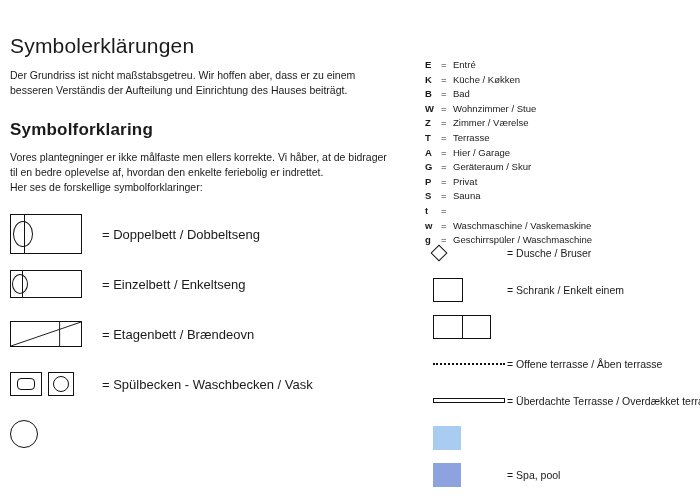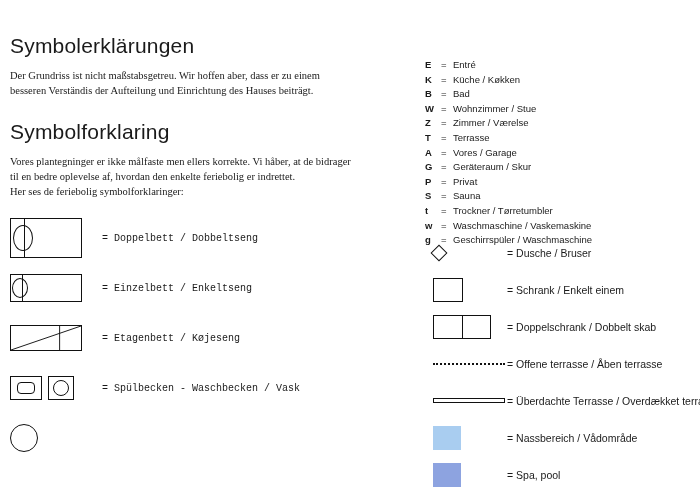--- a/index.html
+++ b/index.html
@@ -28,57 +28,55 @@
     top: 0;
     width: 405px;
   }
   h1.title-de {
     font-size: 21px;
     font-weight: normal;
     margin: 8px 0 0 0;
     letter-spacing: 0.2px;
   }
   h1.title-dk {
-    font-size: 21px;
-    font-weight: normal;
+    font-size: 17px;
+    font-weight: bold;
     margin: 0;
     letter-spacing: 0.2px;
   }
   .intro {
     font-size: 10.5px;
     line-height: 15px;
     margin-top: 10px;
   }
   .intro p {
     margin: 0;
-    font-family: Liberation Serif, serif;
   }
   .spacer-de { height: 22px; }
 
   
   .legend-rows {
     margin-top: 14px;
   }
   .legend-row {
     display: flex;
     align-items: center;
     height: 50px;
   }
   .legend-icon {
     width: 78px;
     flex: 0 0 78px;
     display: flex;
     align-items: center;
     justify-content: flex-start;
   }
   .legend-label {
-    font-size: 10px;
+    font-size: 13px;
     margin-left: 14px;
     white-space: nowrap;
-    font-family: Liberation Mono, monospace;
   }
 
   
   .bed-double {
     width: 72px;
     height: 40px;
     border: 1px solid #111;
     position: relative;
     box-sizing: border-box;
   }
@@ -298,21 +296,21 @@
       <p>besseren Verständis der Aufteilung und Einrichtung des Hauses beiträgt.</p>
     </div>
 
     <div class="spacer-de"></div>
 
     <h1 class="title-dk">Symbolforklaring</h1>
 
     <div class="intro">
       <p>Vores plantegninger er ikke målfaste men ellers korrekte. Vi håber, at de bidrager</p>
       <p>til en bedre oplevelse af, hvordan den enkelte feriebolig er indrettet.</p>
-      <p>Her ses de feriebolig symbolforklaringer:</p>
+      <p>Her ses de forskellige symbolforklaringer:</p>
     </div>
 
     <div class="legend-rows">
 
       <div class="legend-row">
         <div class="legend-icon">
           <div class="bed-double"></div>
         </div>
         <div class="legend-label">= Doppelbett / Dobbeltseng</div>
       </div>
@@ -326,21 +324,21 @@
 
       <div class="legend-row">
         <div class="legend-icon">
           <div class="bed-bunk">
             <svg class="diag" viewBox="0 0 72 26" preserveAspectRatio="none">
               <line x1="0" y1="26" x2="72" y2="0" stroke="#111" stroke-width="1"></line>
               <line x1="50" y1="0" x2="50" y2="26" stroke="#111" stroke-width="1"></line>
             </svg>
           </div>
         </div>
-        <div class="legend-label">= Etagenbett / Køjeseng</div>
+        <div class="legend-label">= Etagenbett / Brændeovn</div>
       </div>
 
       <div class="legend-row">
         <div class="legend-icon">
           <div class="sink-group">
             <div class="sink-box"></div>
             <div class="sink-box2"></div>
           </div>
         </div>
         <div class="legend-label">= Spülbecken - Waschbecken / Vask</div>
@@ -383,41 +381,40 @@
         <span class="abbr-text">Zimmer / Værelse</span>
       </div>
       <div class="abbr-row">
         <span class="abbr-key">T</span>
         <span class="abbr-eq">=</span>
         <span class="abbr-text">Terrasse</span>
       </div>
       <div class="abbr-row">
         <span class="abbr-key">A</span>
         <span class="abbr-eq">=</span>
-        <span class="abbr-text">Vores / Garage</span>
+        <span class="abbr-text">Hier / Garage</span>
       </div>
       <div class="abbr-row">
         <span class="abbr-key">G</span>
         <span class="abbr-eq">=</span>
         <span class="abbr-text">Geräteraum / Skur</span>
       </div>
       <div class="abbr-row">
         <span class="abbr-key">P</span>
         <span class="abbr-eq">=</span>
         <span class="abbr-text">Privat</span>
       </div>
       <div class="abbr-row">
         <span class="abbr-key">S</span>
         <span class="abbr-eq">=</span>
         <span class="abbr-text">Sauna</span>
       </div>
       <div class="abbr-row">
         <span class="abbr-key">t</span>
         <span class="abbr-eq">=</span>
-        <span class="abbr-text">Trockner / Tørretumbler</span>
       </div>
       <div class="abbr-row">
         <span class="abbr-key">w</span>
         <span class="abbr-eq">=</span>
         <span class="abbr-text">Waschmaschine / Vaskemaskine</span>
       </div>
       <div class="abbr-row">
         <span class="abbr-key">g</span>
         <span class="abbr-eq">=</span>
         <span class="abbr-text">Geschirrspüler / Waschmaschine</span>
@@ -438,42 +435,40 @@
       <div class="rl-icon">
         <div class="cab-single"></div>
       </div>
       <div class="rl-label">= Schrank / Enkelt einem</div>
     </div>
 
     <div class="rl-row">
       <div class="rl-icon">
         <div class="cab-double"></div>
       </div>
-      <div class="rl-label">= Doppelschrank / Dobbelt skab</div>
     </div>
 
     <div class="rl-row">
       <div class="rl-icon">
         <div class="dotted-line"></div>
       </div>
       <div class="rl-label">= Offene terrasse / Åben terrasse</div>
     </div>
 
     <div class="rl-row">
       <div class="rl-icon">
         <div class="solid-band"></div>
       </div>
       <div class="rl-label">= Überdachte Terrasse / Overdækket terrasse</div>
     </div>
 
     <div class="rl-row">
       <div class="rl-icon">
         <div class="swatch" id="swatch-wet" style="background: rgb(169, 205, 240);"></div>
       </div>
-      <div class="rl-label">= Nassbereich / Vådområde</div>
     </div>
 
     <div class="rl-row">
       <div class="rl-icon">
         <div class="swatch" id="swatch-spa" style="background: rgb(141, 163, 224);"></div>
       </div>
       <div class="rl-label">= Spa, pool</div>
     </div>
 
   </div>

